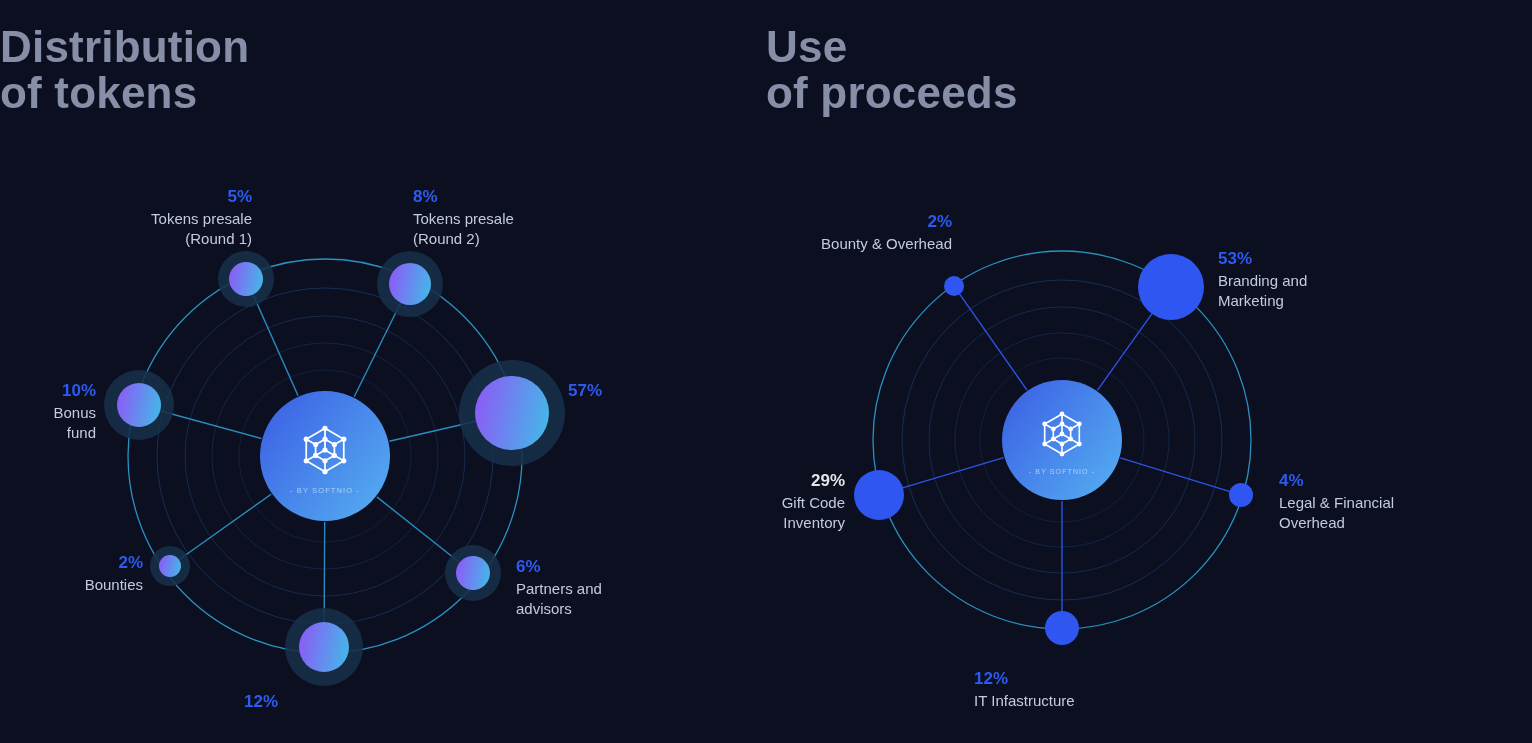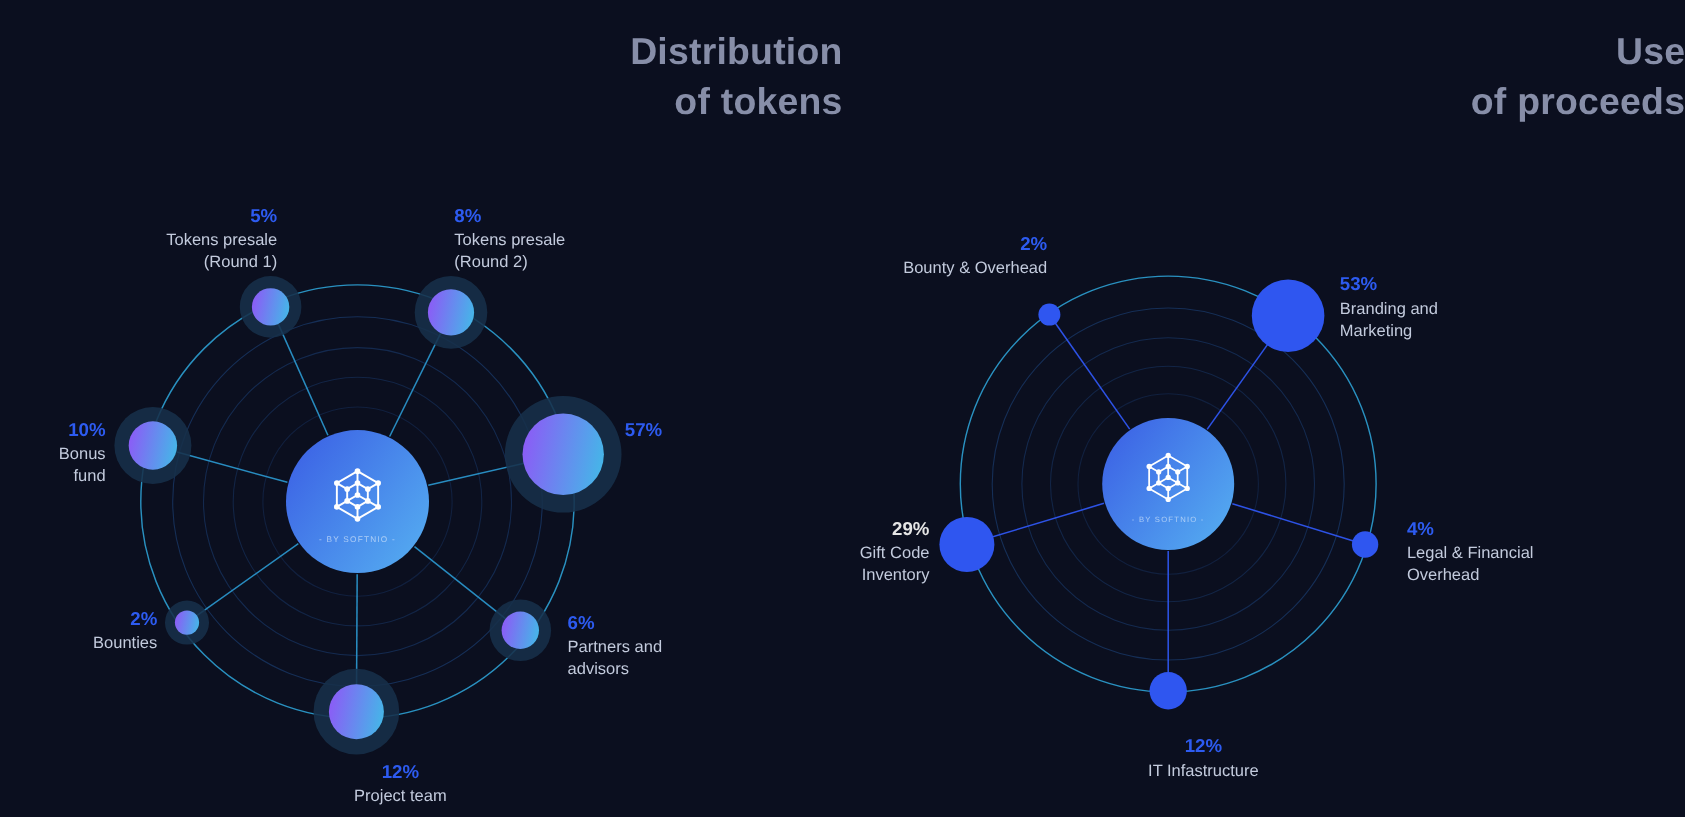--- a/index.html
+++ b/index.html
@@ -11,23 +11,23 @@
     overflow:hidden;
   }
   #stage{ position:relative; width:1532px; height:743px; background:#0b0f1f; }
 
   .panel{ position:absolute; top:0; height:743px; }
   #panel-left{ left:0; width:766px; }
   #panel-right{ left:766px; width:766px; }
 
   .panel-title{
     position:absolute; left:0; width:100%;
-    text-align:right;
+    text-align:left;
     color:#878ea8;
-    font-size:34px;
+    font-size:44px;
     font-weight:bold;
     line-height:46px;
     letter-spacing:0.2px;
     white-space:pre-line;
   }
   #title-left{ top:24px; }
   #title-right{ top:24px; }
 
   .diagram-svg{ position:absolute; left:0; top:0; width:766px; height:743px; display:block; }
 
@@ -46,21 +46,21 @@
   }
   .label .desc{
     display:block;
     font-size:15px;
     color:#c3cbdd;
     line-height:20px;
     white-space:pre-line;
   }
   .label.align-right{ text-align:right; }
   .label.align-left{ text-align:left; }
-  .label.align-center{ text-align:center; }
+  .label.align-center{ text-align:left; }
 </style>
 </head>
 <body>
 
 <div id="stage">
 
   <section class="panel" id="panel-left">
     <h1 class="panel-title" id="title-left">Distribution
 of tokens</h1>
     <div class="diagram-host" id="host-0">
@@ -153,21 +153,21 @@
         <div class="label align-right" style="left: 20px; top: 186px; width: 232px;"><span class="pct" style="color: rgb(45, 91, 240);">5%</span><span class="desc">Tokens presale
 (Round 1)</span></div>
         <div class="label align-left" style="left: 413px; top: 186px; width: 230px;"><span class="pct" style="color: rgb(45, 91, 240);">8%</span><span class="desc">Tokens presale
 (Round 2)</span></div>
         <div class="label align-left" style="left: 568px; top: 380px; width: 190px;"><span class="pct" style="color: rgb(45, 91, 240);">57%</span></div>
         <div class="label align-right" style="left: 0px; top: 380px; width: 96px;"><span class="pct" style="color: rgb(45, 91, 240);">10%</span><span class="desc">Bonus
 fund</span></div>
         <div class="label align-right" style="left: 0px; top: 552px; width: 143px;"><span class="pct" style="color: rgb(45, 91, 240);">2%</span><span class="desc">Bounties</span></div>
         <div class="label align-left" style="left: 516px; top: 556px; width: 200px;"><span class="pct" style="color: rgb(45, 91, 240);">6%</span><span class="desc">Partners and
 advisors</span></div>
-        <div class="label align-center" style="left: 244px; top: 691px; width: 240px;"><span class="pct" style="color: rgb(45, 91, 240);">12%</span><span class="desc">Project team</span></div>
+        <div class="label align-center" style="left: 244px; top: 691px; width: 240px;"><span class="pct" style="color: rgb(45, 91, 240);">12%</span></div>
       </div>
   </section>
 
   <section class="panel" id="panel-right">
     <h1 class="panel-title" id="title-right">Use
 of proceeds</h1>
     <div class="diagram-host" id="host-1">
         <svg class="diagram-svg" viewBox="0 0 766 743" width="766" height="743">
           <defs>
             <linearGradient id="hubg1" x1="0%" y1="0%" x2="100%" y2="75%">

